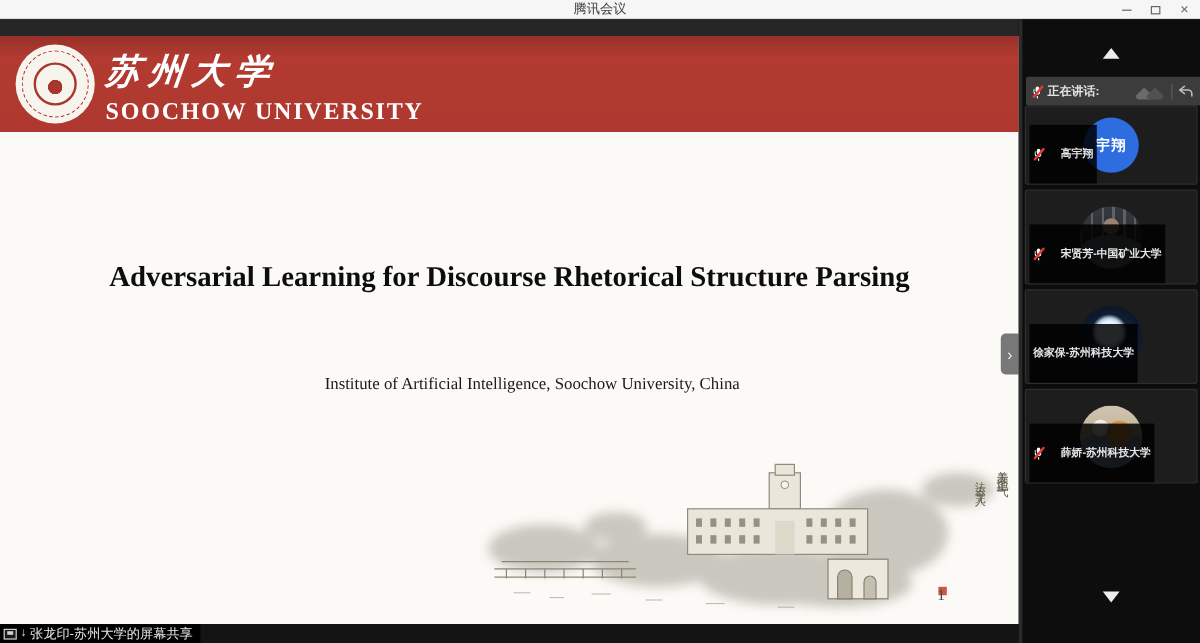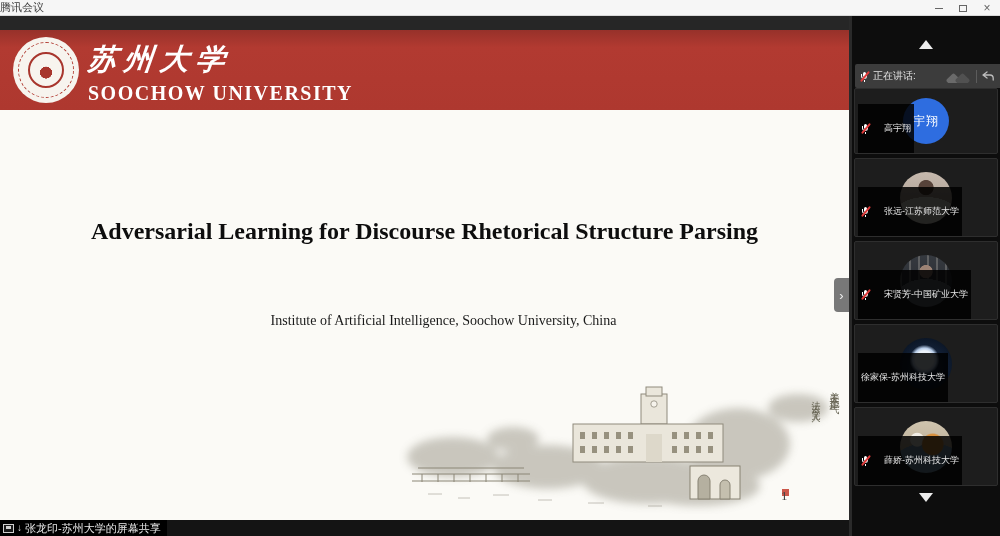--- a/index.html
+++ b/index.html
@@ -1,20 +1,20 @@
 <!DOCTYPE html>
 <html><head>
 <meta charset="utf-8">
 <style>
   * { margin:0; padding:0; box-sizing:border-box; }
   html,body { width:1000px; height:536px; overflow:hidden; background:#000; }
   .screen { position:relative; width:1000px; height:536px; font-family:"Liberation Sans", sans-serif; }
 
   
-  .titlebar { position:absolute; left:0; top:0; width:1000px; height:16px; background:#f6f6f6; border-bottom:1px solid #d9d9d9; display:flex; align-items:center; justify-content:flex-start; }
+  .titlebar { position:absolute; left:0; top:0; width:1000px; height:16px; background:#f6f6f6; border-bottom:1px solid #d9d9d9; display:flex; align-items:center; justify-content:center; }
   .titlebar-title { font-size:11px; color:#3a3a3a; }
   .win-controls { position:absolute; right:4px; top:0; height:16px; display:flex; align-items:center; gap:10px; padding-right:2px; }
   .win-btn { width:14px; height:14px; display:flex; align-items:center; justify-content:center; cursor:default; }
   .win-min-glyph { width:8px; height:1px; background:#666; }
   .win-max-glyph { width:8px; height:7px; border:1px solid #666; }
   .win-close-glyph { font-size:12px; color:#666; line-height:1; }
 
   
   .stage { position:absolute; left:0; top:16px; width:849px; height:520px; background:#262626; }
   .slide { position:absolute; left:0; top:14px; width:849px; height:490px; background:#fbfaf6; overflow:hidden; }
@@ -49,21 +49,21 @@
 
   
   .share-bar { position:absolute; left:0; top:520px; width:849px; height:16px; background:#141414; display:flex; align-items:center; }
   .share-chip { display:inline-flex; align-items:center; gap:3px; background:#000; height:16px; padding:0 6px 0 3px; }
   .share-chip .label { font-size:11px; color:#e8e8e8; }
   .screen-icon { position:relative; width:11px; height:9px; border:1px solid #cfcfcf; background:#1a1a1a; }
   .screen-icon::after { content:""; position:absolute; left:2px; top:1px; width:5px; height:3px; background:#cfcfcf; }
   .down-arrow-icon { color:#dedede; font-size:10px; font-weight:700; line-height:1; }
 
   
-  .panel { position:absolute; left:849px; top:16px; width:151px; height:520px; background:#0d0d0d; border-left:3px solid #2a2a2a; }
+  .panel { position:absolute; left:849px; top:16px; width:151px; height:520px; background:#0d0d0d; border-left:3px solid #2a2a2a;font-weight:bold; }
   .tri { position:absolute; left:50%; width:0; height:0; margin-left:-7px; cursor:pointer; }
   .tri-up { top:24px; border-left:7px solid transparent; border-right:7px solid transparent; border-bottom:9px solid #ececec; }
   .tri-down { top:477px; border-left:7px solid transparent; border-right:7px solid transparent; border-top:9px solid #ececec; }
 
   .speaker-bar { position:absolute; left:3px; right:0; top:48px; height:24px; background:#3c3c3c; border-radius:2px 0 0 2px;
                  display:flex; align-items:center; gap:4px; padding:0 5px; }
   .speaker-label { font-size:10px; color:#e4e4e4; white-space:nowrap; }
   .speaker-spacer { flex:1; }
   .tm-logo { position:relative; width:26px; height:13px; overflow:hidden; }
   .tm-logo i { position:absolute; width:11px; height:11px; transform:rotate(45deg); border-radius:2px; top:5px; }
@@ -258,32 +258,20 @@
       <span class="mic-muted">
         <i class="body"></i>
               <i class="arc"></i>
               <i class="stem"></i>
               <i class="slash"></i>
       </span>
       <span class="chip-name">高宇翔</span>
     </span>
   </div>
 
-  <div class="tile">
-    <div class="avatar avatar--photo-person-light"></div>
-    <span class="chip">
-      <span class="mic-muted">
-        <i class="body"></i>
-              <i class="arc"></i>
-              <i class="stem"></i>
-              <i class="slash"></i>
-      </span>
-      <span class="chip-name">张远-江苏师范大学</span>
-    </span>
-  </div>
 
   <div class="tile">
     <div class="avatar avatar--photo-person-dark"></div>
     <span class="chip">
       <span class="mic-muted">
         <i class="body"></i>
               <i class="arc"></i>
               <i class="stem"></i>
               <i class="slash"></i>
       </span>

